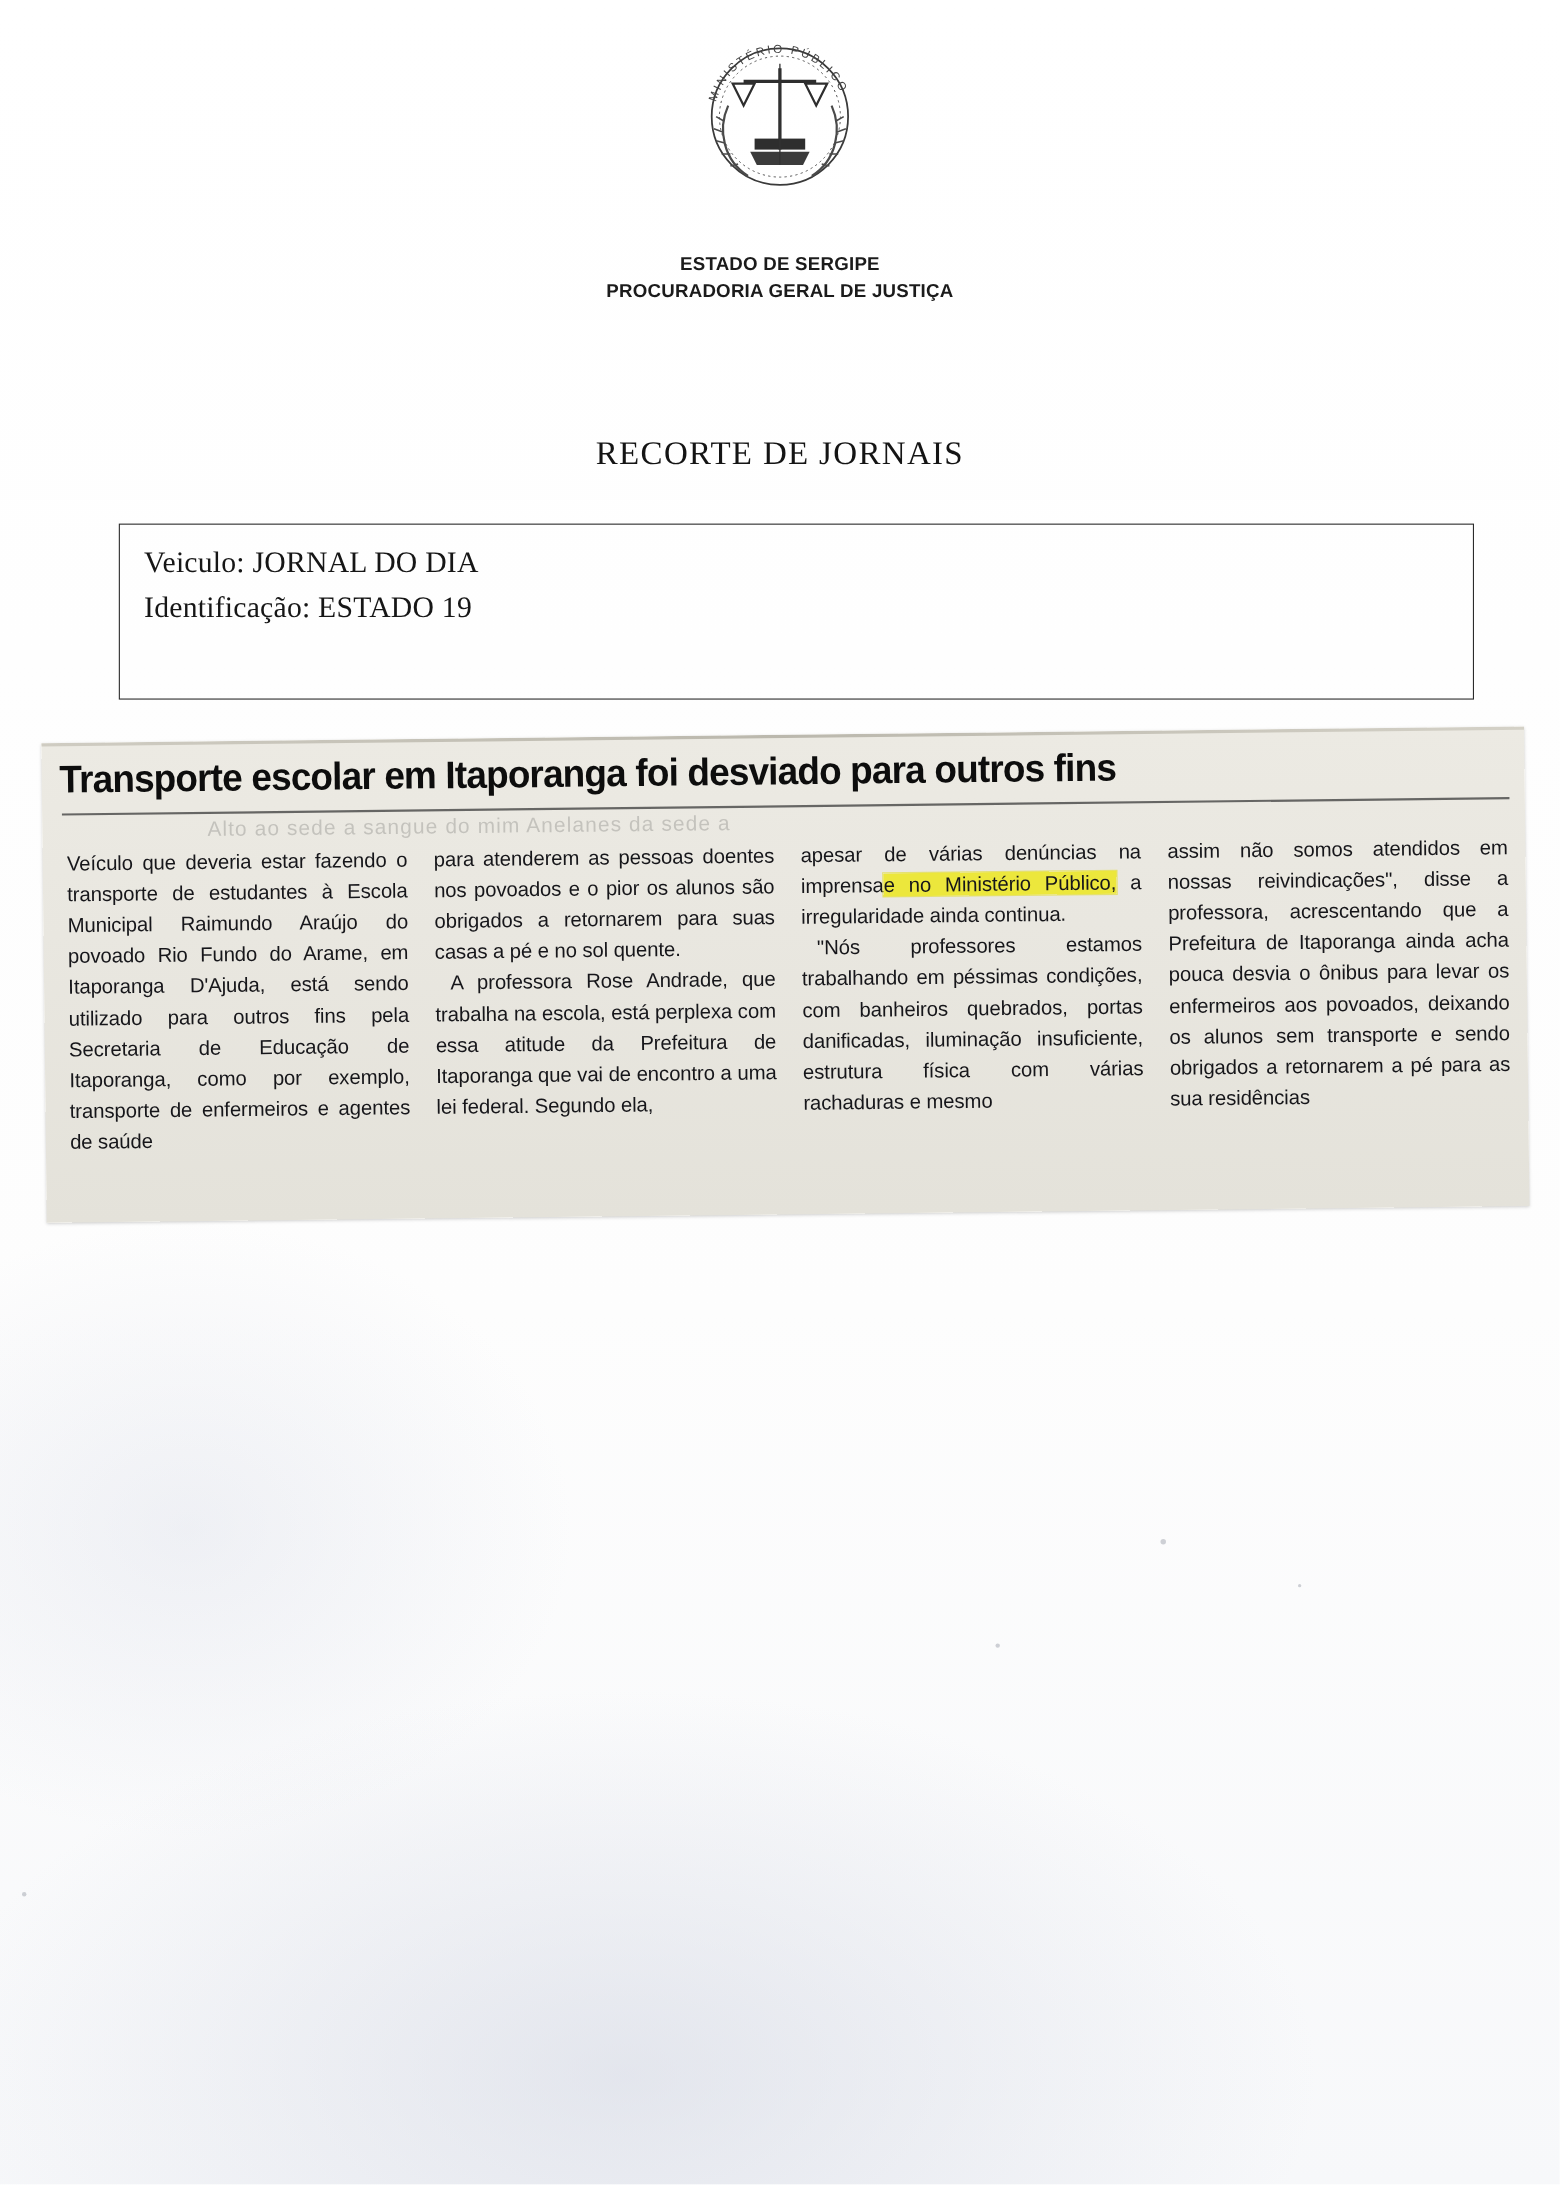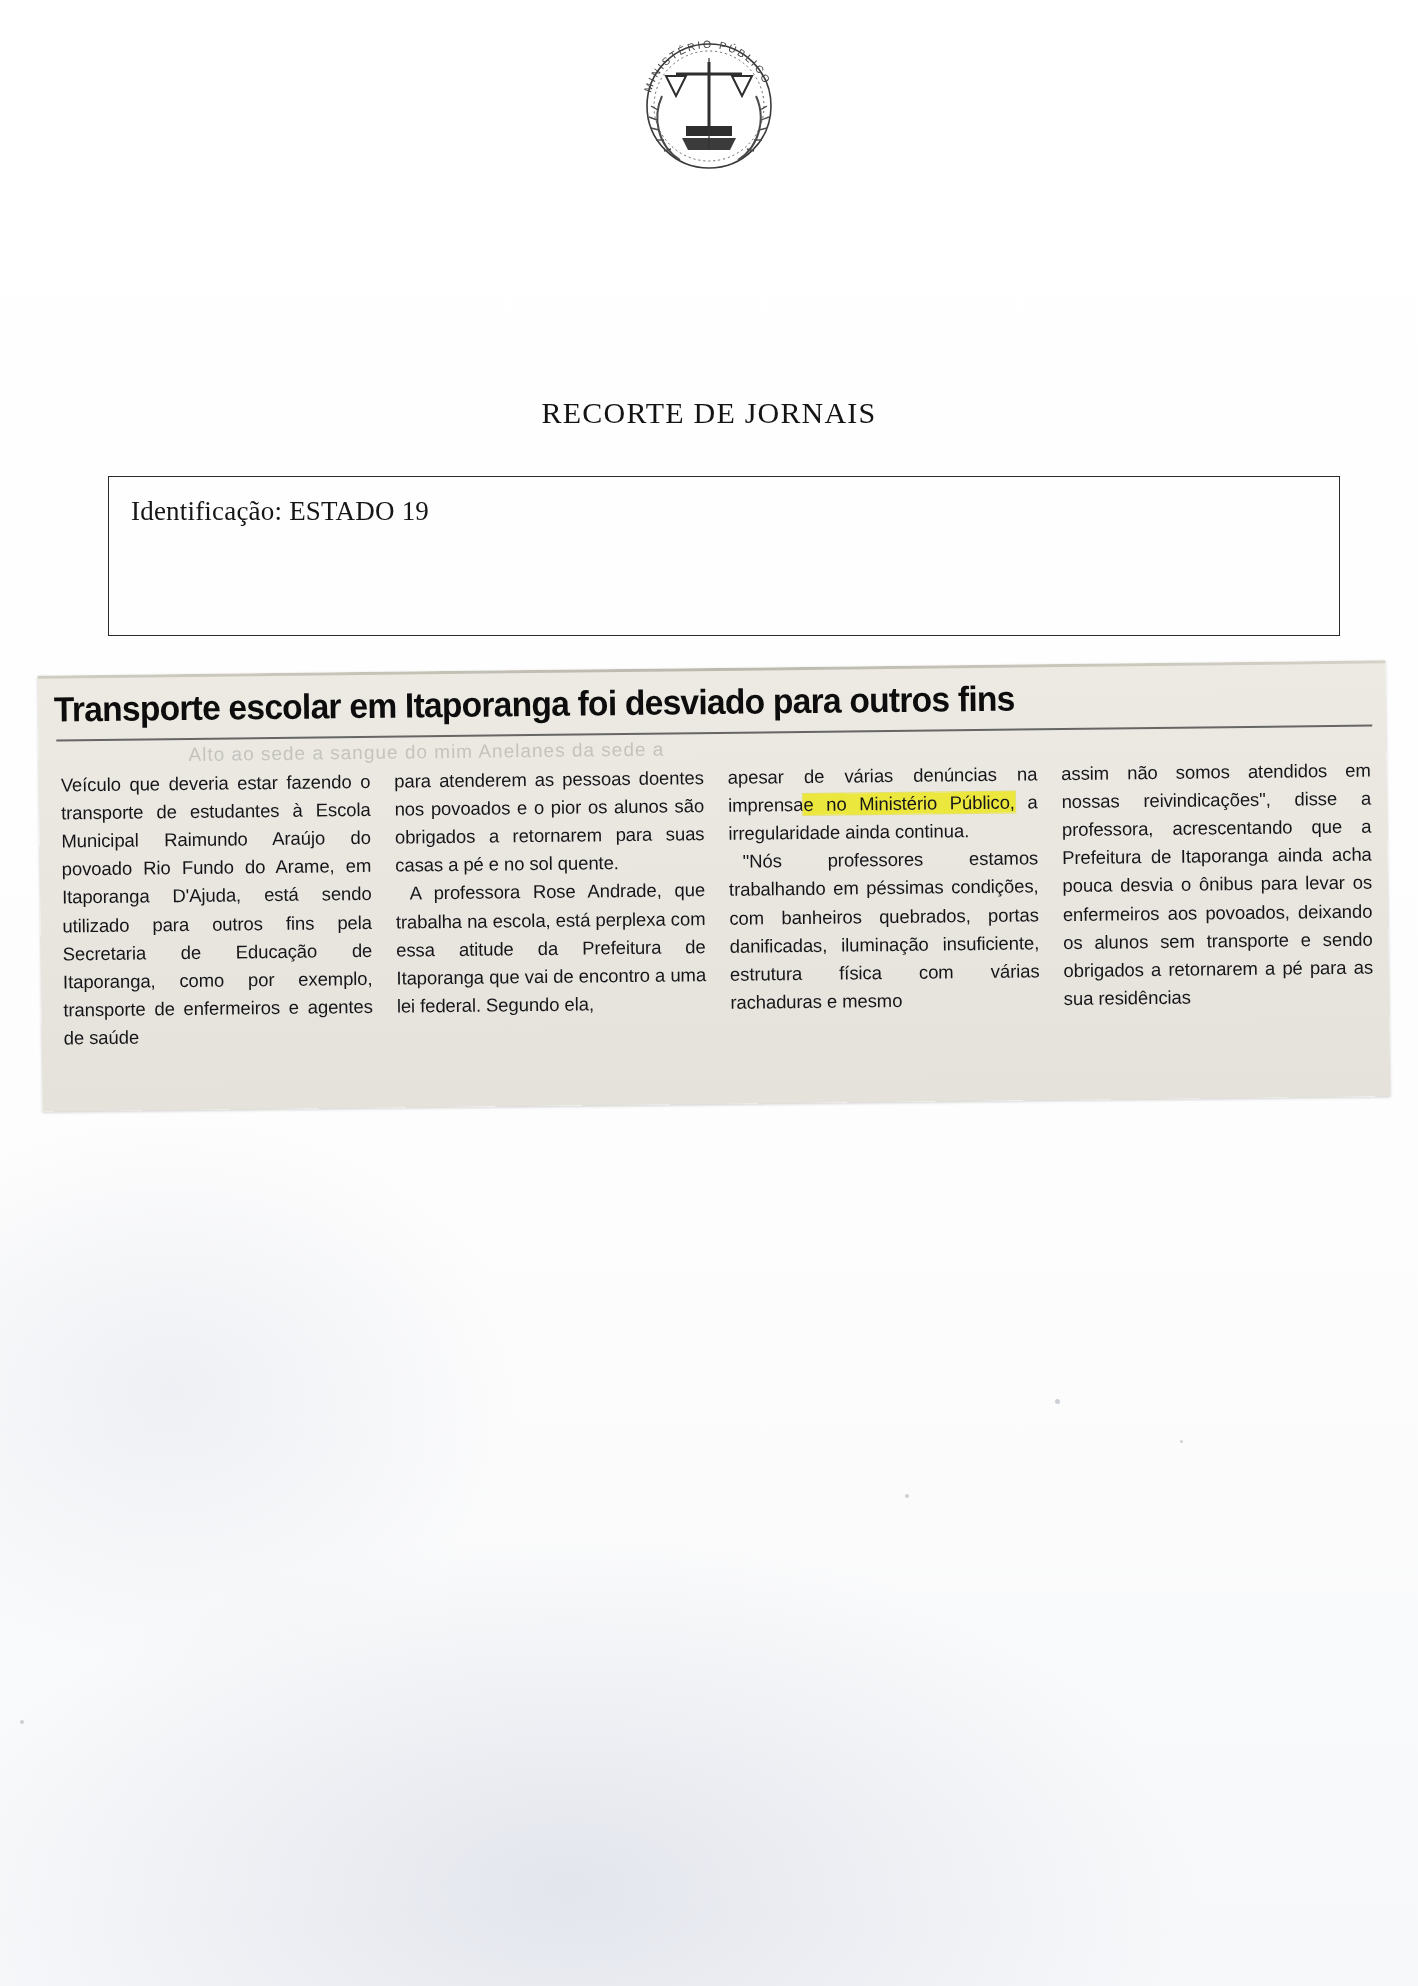--- a/index.html
+++ b/index.html
@@ -213,24 +213,29 @@
       <path d="M42,58 l10,20 l10,-20 z" fill="none" stroke="#2e2e2e" stroke-width="2"></path>
       <path d="M108,58 l10,20 l10,-20 z" fill="none" stroke="#2e2e2e" stroke-width="2"></path>
 
       <rect x="62" y="108" width="46" height="10" fill="#2e2e2e"></rect>
       <path d="M58,120 h54 l-6,12 h-42 z" fill="#3b3b3b"></path>
 
       <line x1="85" y1="40" x2="85" y2="132" stroke="#333" stroke-width="1.2"></line>
     </svg>
   </div>
 
+  <div class="org-block">
+    <div>ESTADO DE SERGIPE</div>
+    <div>PROCURADORIA GERAL DE JUSTIÇA</div>
+  </div>
 
   <div class="recorte-title">RECORTE DE JORNAIS</div>
 
   <div class="meta-box">
+    <div class="meta-line">Veiculo: JORNAL DO DIA</div>
     <div class="meta-line">Identificação: ESTADO 19</div>
   </div>
 
   <div class="clipping">
     <div class="clip-edge-top"></div>
     <div class="clip-headline">Transporte escolar em Itaporanga foi desviado para outros fins</div>
     <div class="clip-rule"></div>
     <div class="ghost-line">Alto ao sede a sangue do mim Anelanes da sede a</div>
 
     <div class="columns">

